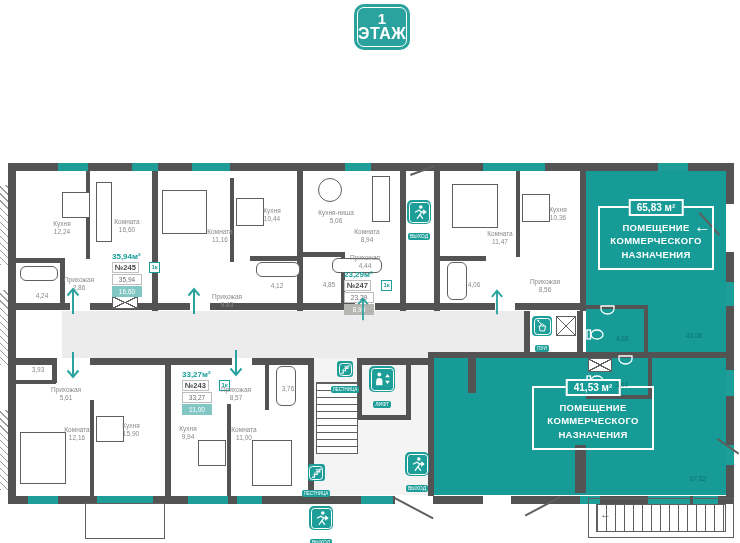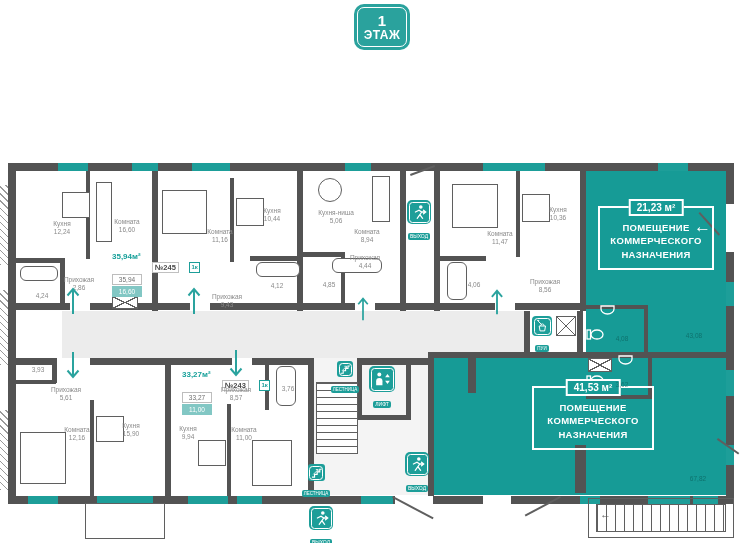--- a/index.html
+++ b/index.html
@@ -4,21 +4,21 @@
 <style>
   html,body{margin:0;padding:0;background:#fff;}
   #stage{position:relative;width:740px;height:543px;background:#fff;overflow:hidden;
          font-family:"Liberation Sans",sans-serif;}
   
   .floor-badge{position:absolute;left:354px;top:4px;width:56px;height:46px;background:#2AA29D;
     border-radius:10px;display:flex;align-items:center;justify-content:center;}
   .floor-badge-inner{width:48px;height:38px;border:1.5px solid #fff;border-radius:7px;
     color:#fff;text-align:center;display:flex;flex-direction:column;justify-content:center;line-height:1.05;}
   .fb-num{font-size:15px;font-weight:bold;}
-  .fb-lab{font-size:12px;font-weight:bold;letter-spacing:.5px;}
+  .fb-lab{font-size:16px;font-weight:bold;letter-spacing:.5px;}
   .section-title{position:absolute;left:0;top:62px;width:740px;text-align:center;
     color:#2AA29D;font-size:23px;font-weight:bold;letter-spacing:.5px;}
   
   .wall{position:absolute;background:#535353;}
   .win{position:absolute;background:#1D9E99;}
   .gap{position:absolute;background:#fff;}
   .corridor{position:absolute;background:#ECECEC;}
   .comm-block{position:absolute;background:#169B96;}
   .vest{position:absolute;background:#F4F4F4;}
   .hatch-left{position:absolute;width:8px;background:repeating-linear-gradient(45deg,#9a9a9a 0 1px,transparent 1px 5px);}
@@ -32,21 +32,21 @@
   .ext-stairs{position:absolute;border:1.5px solid #5f5f5f;box-sizing:border-box;
     background:repeating-linear-gradient(to right,#5f5f5f 0 1px,#fff 1px 9px);}
   .outline{position:absolute;border:1px solid #5f5f5f;box-sizing:border-box;background:#fff;}
   .diag{position:absolute;height:1.5px;background:#5f5f5f;transform-origin:left top;}
   
   .room{position:absolute;transform:translate(-50%,-50%);text-align:center;color:#8a8a8a;
     font-size:6.5px;line-height:1.3;white-space:nowrap;}
   .dim{position:absolute;transform:translate(-50%,-50%);font-size:6.5px;color:rgba(8,80,76,.55);white-space:nowrap;}
   .apt-card{position:absolute;width:42px;}
   .apt-total{color:#17A09A;font-weight:bold;font-size:8px;margin-bottom:1px;white-space:nowrap;}
-  .apt-row{display:flex;align-items:flex-end;gap:10px;margin-bottom:1px;margin-left:40px;}
+  .apt-row{display:flex;align-items:flex-end;gap:10px;margin-bottom:1px;}
   .apt-number{font-size:7.5px;font-weight:bold;color:#474747;background:#fff;border:1px solid #c0c0c0;padding:0 2px;line-height:9px;}
   .apt-badge{font-size:6px;font-weight:bold;color:#1D9E99;border:1px solid #1D9E99;background:#fff;padding:0 1.5px;line-height:9px;}
   .apt-val{width:28px;font-size:6.5px;text-align:center;border:1px solid #bdbdbd;color:#6e6e6e;background:#fff;line-height:9px;margin-bottom:1px;}
   .apt-val[data-variant="teal"]{background:#82C7C4;border-color:#82C7C4;color:#fff;}
   .apt-val[data-variant="gray"]{background:#B5B5B2;border-color:#B5B5B2;color:#fff;}
   .comm{position:absolute;border:2px solid #fff;color:#fff;text-align:center;}
   .comm-area{position:absolute;top:-9px;left:50%;transform:translateX(-50%);background:#169B96;
     border:2px solid #fff;padding:1px 6px;font-size:10px;font-weight:bold;white-space:nowrap;}
   .comm-title{font-size:9.5px;font-weight:bold;line-height:1.4;padding:13px 5px 7px;letter-spacing:.3px;}
   .white-arrow{position:absolute;color:#fff;font-size:17px;line-height:1;}
@@ -204,20 +204,29 @@
 
   <div class="apt-card" style="left:112px;top:252px;">
     <div class="apt-total">35,94м²</div>
     <div class="apt-row">
       <span class="apt-number">№245</span>
       <span class="apt-badge">1к</span>
     </div>
     <div class="apt-val">35,94</div>
     <div class="apt-val" data-variant="teal">16,60</div>
   </div>
+  <div class="apt-card" style="left:344px;top:270px;">
+    <div class="apt-total">23,29м²</div>
+    <div class="apt-row">
+      <span class="apt-number">№247</span>
+      <span class="apt-badge">1к</span>
+    </div>
+    <div class="apt-val">23,29</div>
+    <div class="apt-val" data-variant="gray">8,94</div>
+  </div>
   <div class="apt-card" style="left:182px;top:370px;">
     <div class="apt-total">33,27м²</div>
     <div class="apt-row">
       <span class="apt-number">№243</span>
       <span class="apt-badge">1к</span>
     </div>
     <div class="apt-val">33,27</div>
     <div class="apt-val" data-variant="teal">11,00</div>
   </div>
 
@@ -312,21 +321,21 @@
   <div class="room" style="left:244px;top:434px;">
       <div>Комната</div>
       <div>11,00</div>
     </div>
   <div class="room" style="left:288px;top:389px;">
       <div></div>
       <div>3,76</div>
     </div>
 
   <div class="comm" style="left:598px;top:206px;width:112px;">
-    <div class="comm-area">21,23 м²</div>
+    <div class="comm-area">65,83 м²</div>
     <div class="comm-title">ПОМЕЩЕНИЕ КОММЕРЧЕСКОГО НАЗНАЧЕНИЯ</div>
   </div>
   <div class="comm" style="left:532px;top:386px;width:118px;">
     <div class="comm-area">41,53 м²</div>
     <div class="comm-title">ПОМЕЩЕНИЕ КОММЕРЧЕСКОГО НАЗНАЧЕНИЯ</div>
   </div>
   <div class="white-arrow" style="left:694px;top:218px;">←</div>
   <div class="dim" style="left:622px;top:338px;">4,08</div>
   <div class="dim" style="left:694px;top:335px;">43,08</div>
   <div class="dim" style="left:622px;top:384px;">3,62</div>

